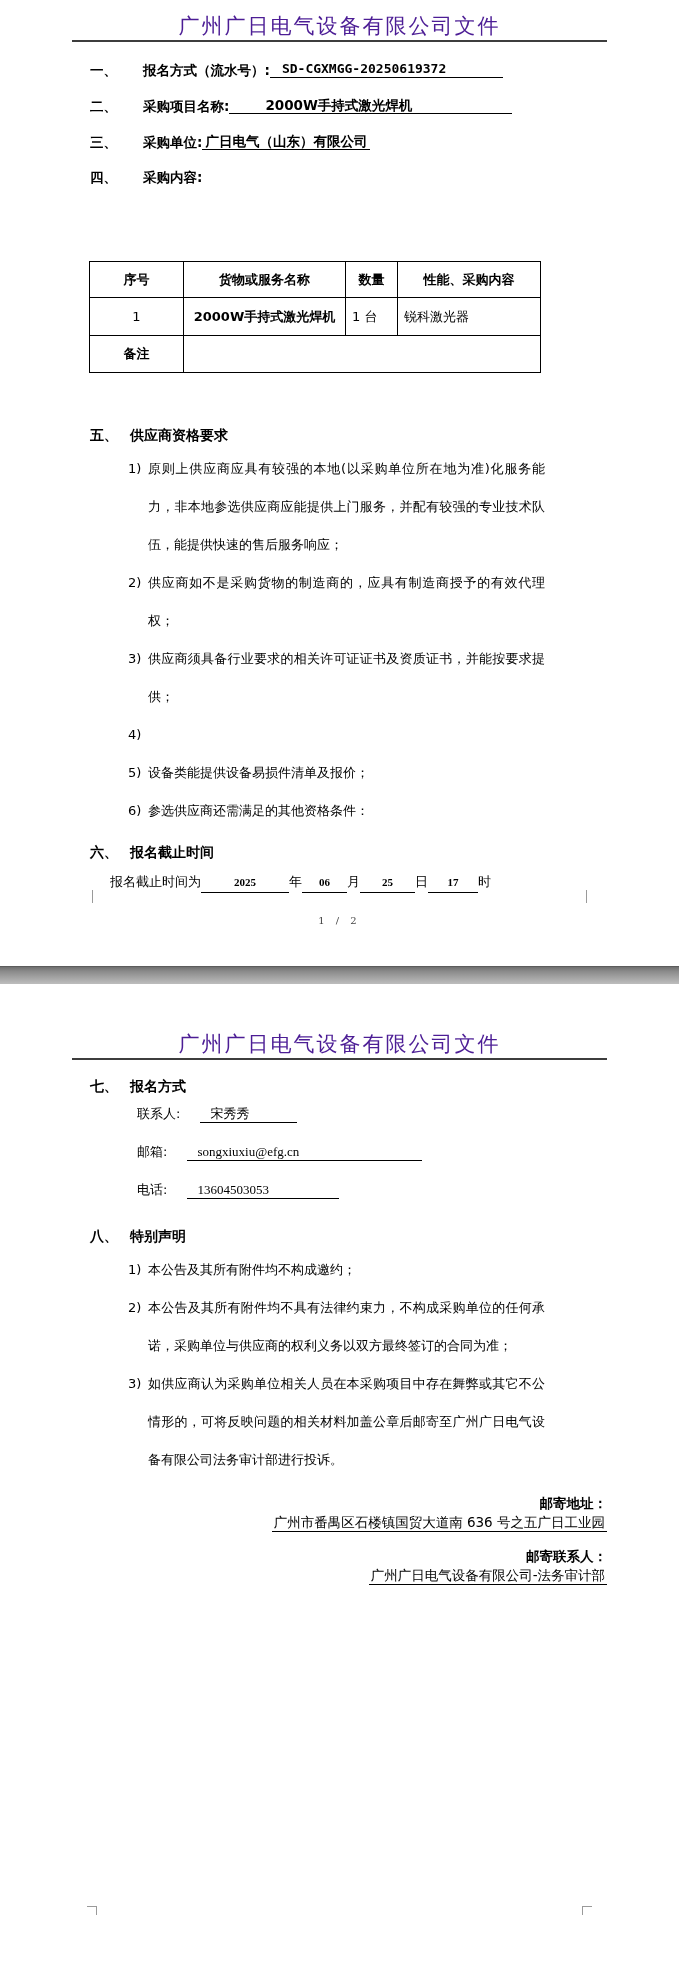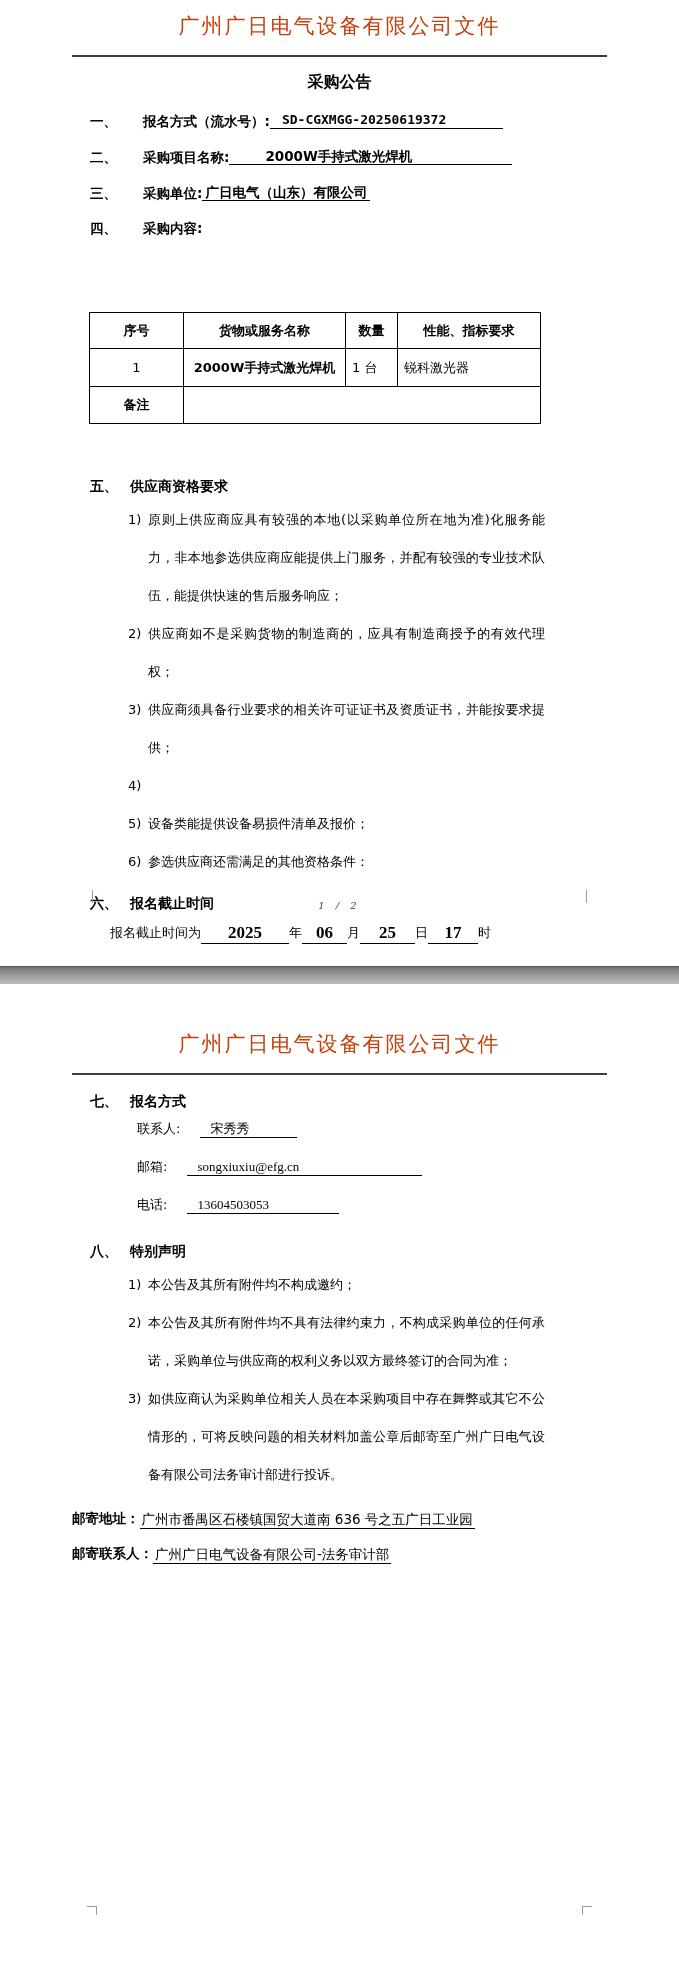--- a/index.html
+++ b/index.html
@@ -8,22 +8,22 @@
     font-family:"DejaVu Sans",sans-serif;position:relative;overflow:hidden;
   }
   .page{position:relative;background:#fff;}
   .page1{height:966px;}
   .page2{height:991px;}
   .content{margin:0 72px;}
   
   .doc-header{
     padding-top:12px;text-align:center;
     font-family:"DejaVu Serif","Liberation Serif",serif;
-    font-size:21px;letter-spacing:2px;color:#c2410c;
-    border-bottom:2px solid #3d3d3d;padding-bottom:15px;
+    font-size:21px;letter-spacing:2px;color:#4c1d95;
+    border-bottom:2px solid #3d3d3d;padding-bottom:0;
   }
   .page2 .doc-header{padding-top:46px;}
   .doc-title{text-align:center;font-size:16px;font-weight:bold;margin-top:15px;}
   
   .field-row{display:flex;align-items:flex-end;margin-top:19px;font-size:13.5px;font-weight:bold;line-height:16px;}
   .field-row:first-of-type{margin-top:22px;}
   .f-no{margin-left:18px;width:53px;flex:none;}
   .f-label{flex:none;}
   .uline{border-bottom:1.5px solid #000;}
   .v1{font-family:"DejaVu Sans Mono","Liberation Mono",monospace;font-size:13px;width:233px;padding-left:12px;box-sizing:border-box;}
@@ -38,59 +38,58 @@
   
   .sec{display:flex;font-size:14px;font-weight:bold;line-height:18px;}
   .sec-5{margin-top:53px;} .sec-6{margin-top:13px;} .sec-7{margin-top:17px;} .sec-8{margin-top:18px;}
   .s-no{margin-left:18px;width:40px;flex:none;}
   .li{display:flex;font-size:13px;line-height:38px;}
   .li-first{margin-top:6px;}
   .li-no{margin-left:56px;width:20px;flex:none;}
   .li-text{width:397px;text-align:justify;}
   
   .deadline{margin-left:38px;margin-top:11px;font-size:13px;line-height:20px;display:flex;align-items:flex-start;}
-  .d-seg{border-bottom:1.5px solid #000;text-align:center;font-family:"Liberation Serif",serif;font-weight:bold;font-size:17px;}
+  .d-seg{border-bottom:1.5px solid #000;text-align:center;font-family:"Liberation Serif",serif;font-weight:bold;font-size:11px;}
   .d-y{width:88px;} .d-m{width:45px;} .d-d{width:55px;} .d-h{width:50px;}
   
   .contact-row{display:flex;align-items:center;margin-left:65px;font-size:13px;line-height:38px;gap:20px;}
   .c-val{border-bottom:1.5px solid #000;line-height:17px;padding-left:10px;box-sizing:border-box;font-family:"Liberation Serif",serif;font-size:13px;}
   .c-val.cn{font-family:"DejaVu Sans",sans-serif;}
   .w-contact{width:97px;} .w-email{width:235px;} .w-phone{width:152px;}
   
-  .mail-row{display:flex;align-items:flex-end;margin-top:13px;font-size:13.5px;line-height:22px;}
+  .mail-row{display:flex;align-items:flex-end;margin-top:13px;font-size:13.5px;line-height:22px;flex-direction:column;}
   .mail-row .m-label{font-weight:bold;flex:none;}
   .m-val{border-bottom:1.5px solid #000;padding:0 2px;line-height:17px;}
   
   .page-footer{
     position:absolute;left:0;width:100%;text-align:center;
     font-family:"DejaVu Serif","Liberation Serif",serif;
     font-size:10px;color:#444;letter-spacing:4px;
   }
-  .page1 .page-footer{bottom:55px;font-style:italic;}
+  .page1 .page-footer{bottom:40px;}
   .page2 .page-footer{bottom:34px;}
   .tick{position:absolute;background:#9a9a9a;width:1px;height:13px;}
   .tick-left{left:92px;bottom:63px;}
   .tick-right{right:92px;bottom:63px;}
   .corner{position:absolute;width:9px;height:8px;bottom:60px;}
   .corner-left{left:87px;border-top:1.5px solid #9a9a9a;border-right:1.5px solid #9a9a9a;}
   .corner-right{right:87px;border-top:1.5px solid #9a9a9a;border-left:1.5px solid #9a9a9a;}
   
   .separator{
     height:18px;width:100%;
     background:linear-gradient(to bottom,#6f6f6f 0%,#8a8a8a 25%,#a2a2a2 60%,#bdbdbd 100%);
     border-top:1px solid #5c5c5c;box-sizing:border-box;
   }
 </style>
 </head>
 <body>
 
 <div class="page page1">
   <div class="content">
     <div class="doc-header">广州广日电气设备有限公司文件</div>
-    <div class="doc-title">采购公告</div>
 
     <div class="field-row">
       <span class="f-no">一、</span>
       <span class="f-label">报名方式（流水号）:</span>
       <span class="uline v1">SD-CGXMGG-20250619372</span>
     </div>
     <div class="field-row">
       <span class="f-no">二、</span>
       <span class="f-label">采购项目名称:</span>
       <span class="uline v2">2000W手持式激光焊机</span>
@@ -104,21 +103,21 @@
       <span class="f-no">四、</span>
       <span class="f-label">采购内容:</span>
     </div>
 
     <table class="goods">
       <tbody>
         <tr class="hdr">
           <th class="c-seq tc">序号</th>
           <th class="c-name tc">货物或服务名称</th>
           <th class="c-qty tc">数量</th>
-          <th class="c-spec tc">性能、指标要求</th>
+          <th class="c-spec tc">性能、采购内容</th>
         </tr>
         <tr class="row1">
           <td class="tc">1</td>
           <td class="tc" style="font-weight:bold;">2000W手持式激光焊机</td>
           <td class="tl">1 台</td>
           <td class="tl">锐科激光器</td>
         </tr>
         <tr class="remark">
           <td class="tc" style="font-weight:bold;">备注</td>
           <td colspan="3"></td>

